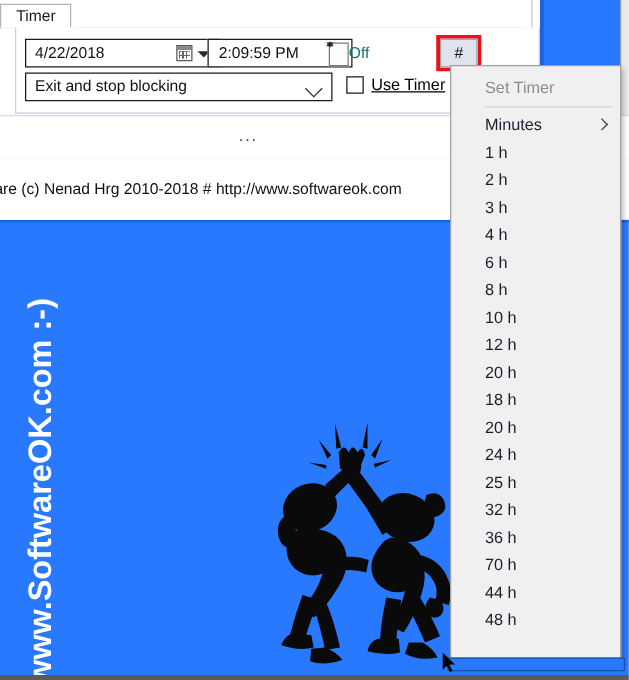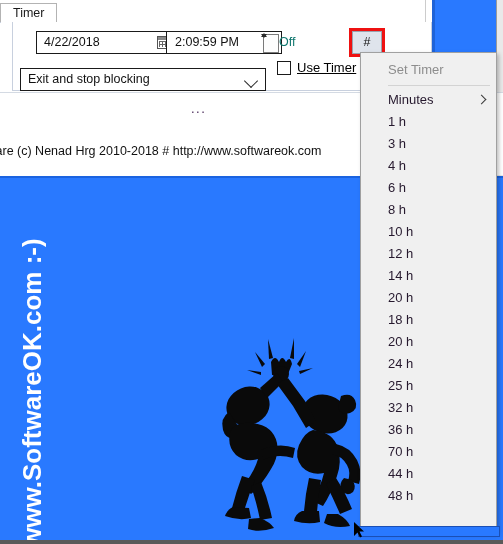--- a/index.html
+++ b/index.html
@@ -72,21 +72,20 @@
   }
 
   
   #date-picker {
     position: absolute;
     left: 20px; top: 31px;
     width: 156px; height: 23px;
     border: 1px solid #1a1a1a;
     background: #ffffff;
     box-sizing: border-box;
-    margin-left: 16px;
   }
   #date-value {
     position: absolute;
     left: 7px; top: 3px;
     font-size: 12.5px;
     color: #111111;
   }
   #calendar-icon {
     position: absolute;
     right: 21px; top: 4px;
@@ -190,21 +189,20 @@
   }
 
   
   #action-combo {
     position: absolute;
     left: 20px; top: 58px;
     width: 246px; height: 23px;
     border: 1px solid #1a1a1a;
     background: #ffffff;
     box-sizing: border-box;
-    margin-top: 10px;
   }
   #action-combo-value {
     position: absolute;
     left: 7px; top: 3px;
     font-size: 12.5px;
     color: #111111;
   }
   #combo-chevron-icon {
     position: absolute;
     right: 9px; top: 7px;
@@ -515,27 +513,27 @@
 
   <div id="context-menu">
     <div id="menu-header">Set Timer</div>
     <div id="menu-separator"></div>
     <div id="menu-list">
       <div class="menu-item submenu">
         <span>Minutes</span>
         <i class="submenu-arrow-icon"></i>
       </div>
       <div class="menu-item"><span>1 h</span></div>
+      <div class="menu-item"><span>2 h</span></div>
       <div class="menu-item"><span>3 h</span></div>
       <div class="menu-item"><span>4 h</span></div>
       <div class="menu-item"><span>6 h</span></div>
       <div class="menu-item"><span>8 h</span></div>
       <div class="menu-item"><span>10 h</span></div>
       <div class="menu-item"><span>12 h</span></div>
-      <div class="menu-item"><span>14 h</span></div>
       <div class="menu-item"><span>20 h</span></div>
       <div class="menu-item"><span>18 h</span></div>
       <div class="menu-item"><span>20 h</span></div>
       <div class="menu-item"><span>24 h</span></div>
       <div class="menu-item"><span>25 h</span></div>
       <div class="menu-item"><span>32 h</span></div>
       <div class="menu-item"><span>36 h</span></div>
       <div class="menu-item"><span>70 h</span></div>
       <div class="menu-item"><span>44 h</span></div>
       <div class="menu-item"><span>48 h</span></div>

